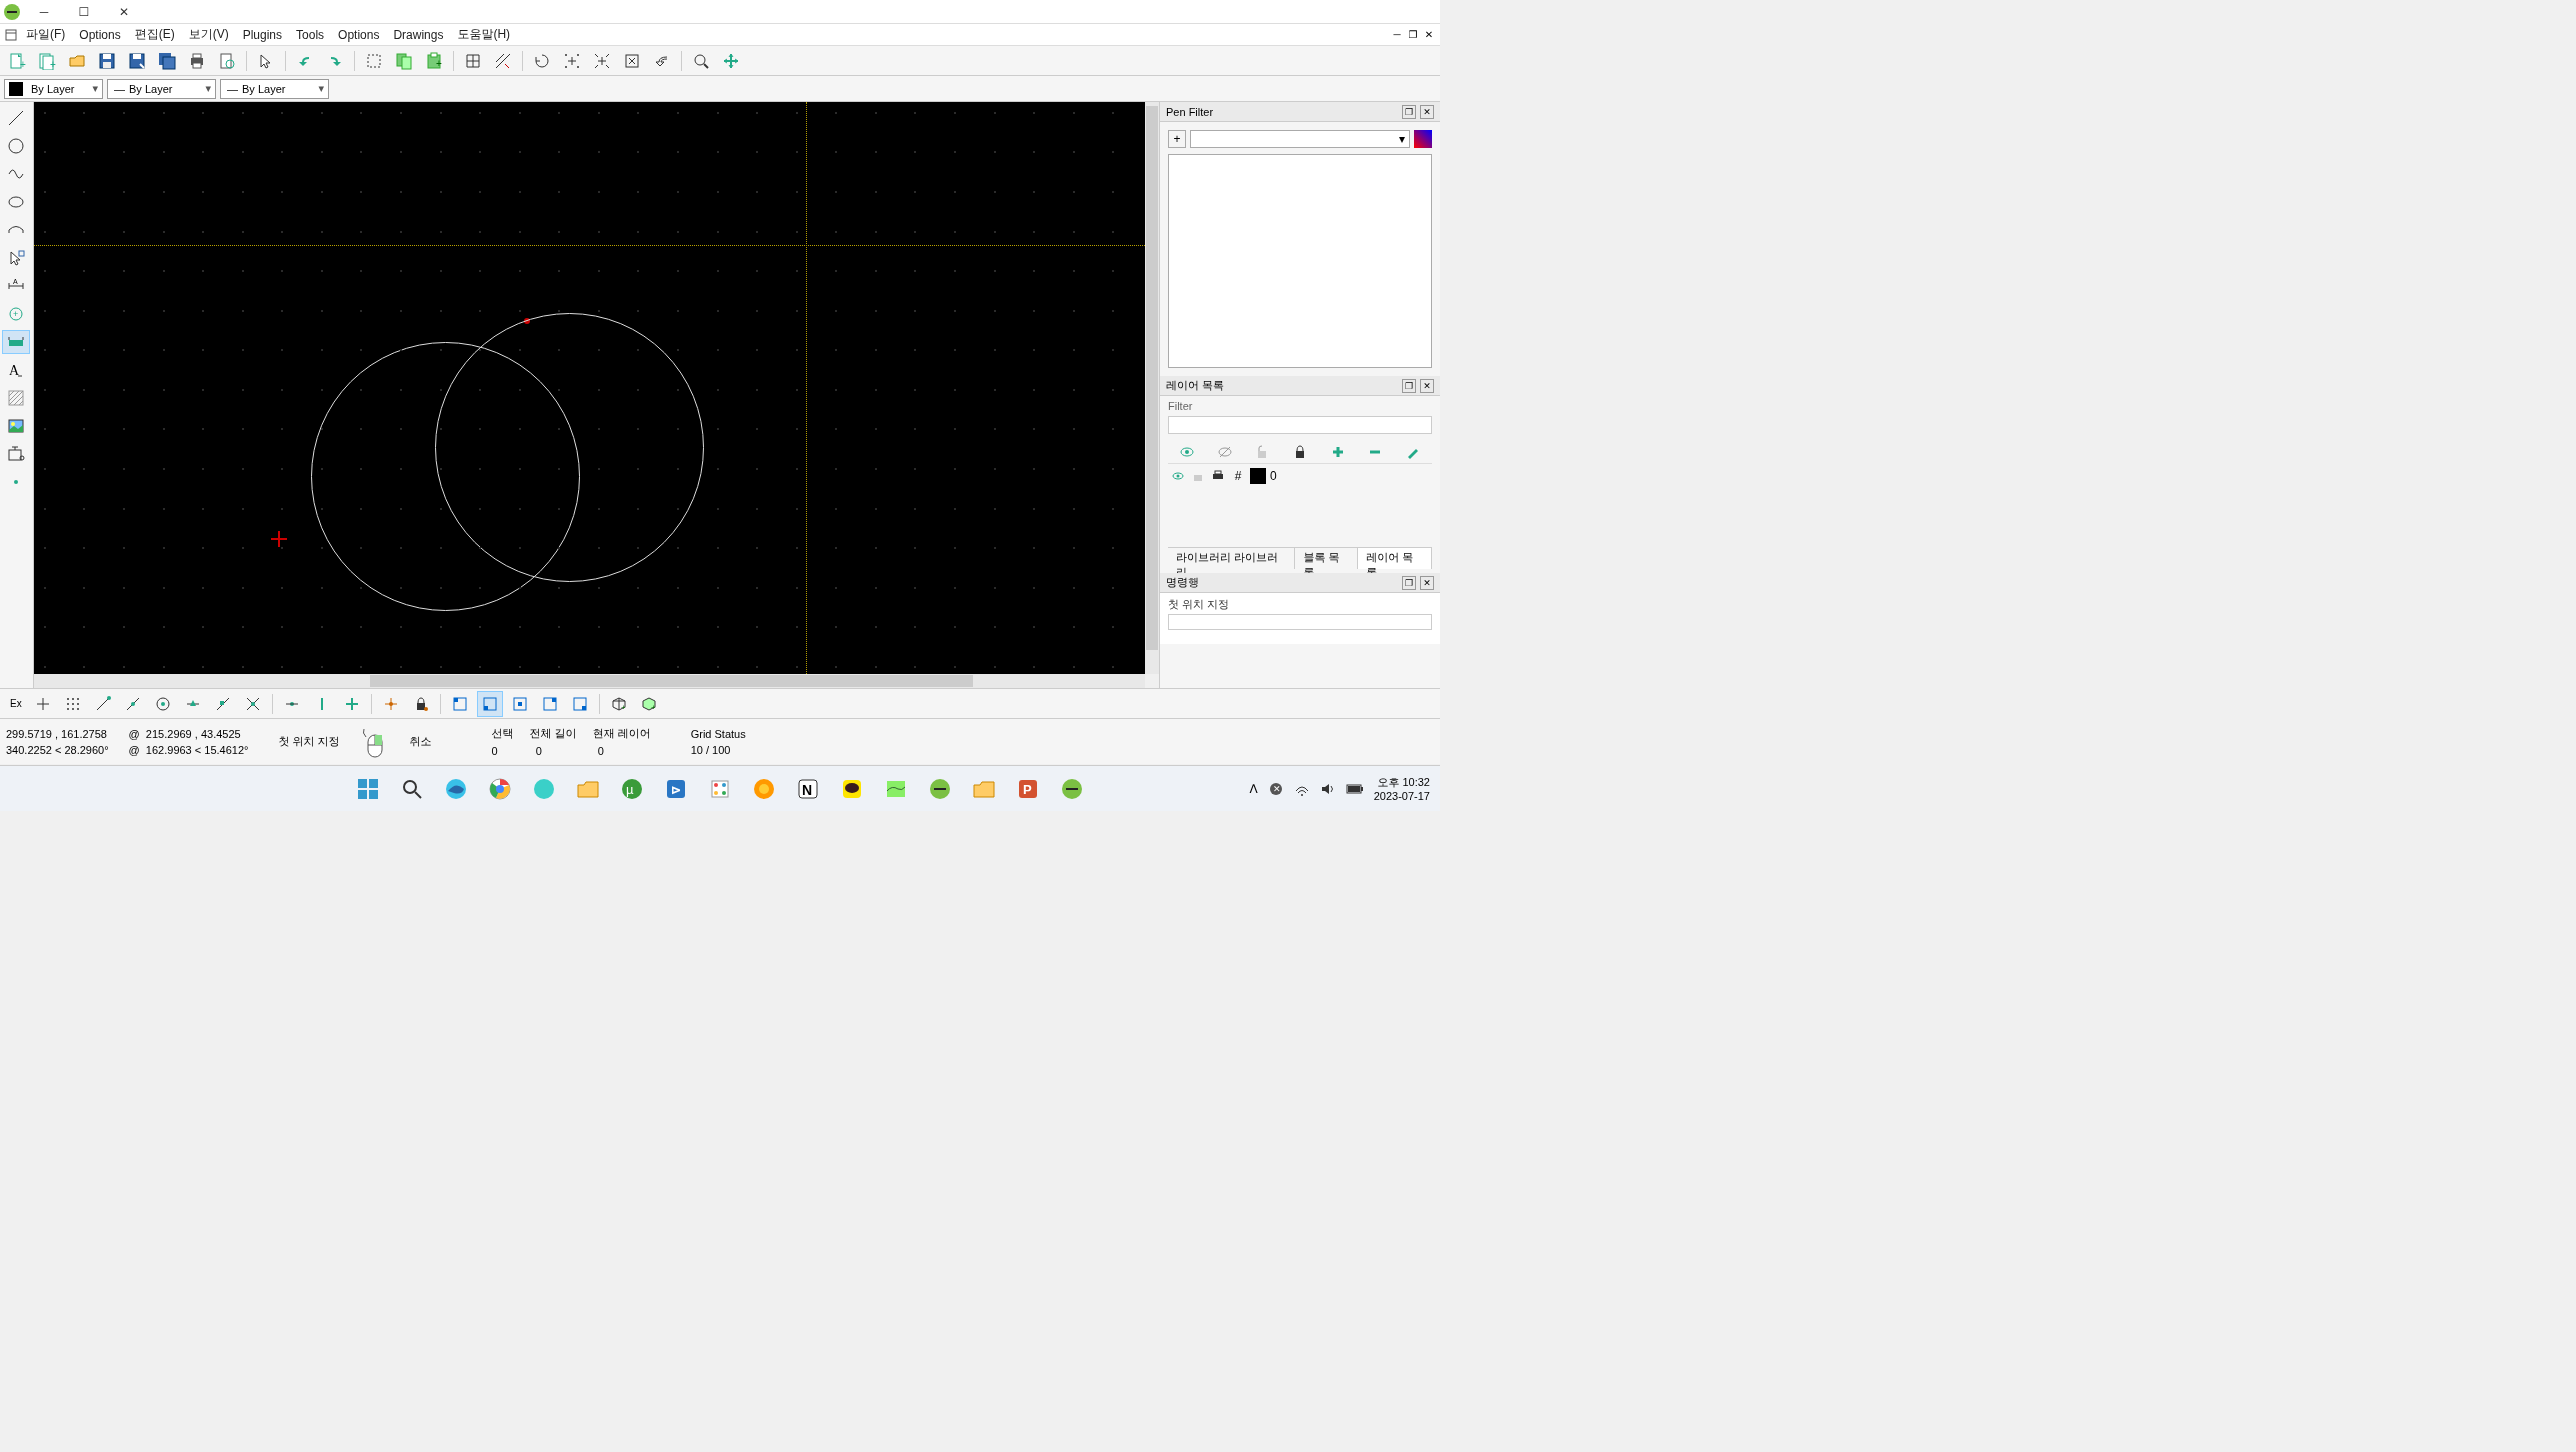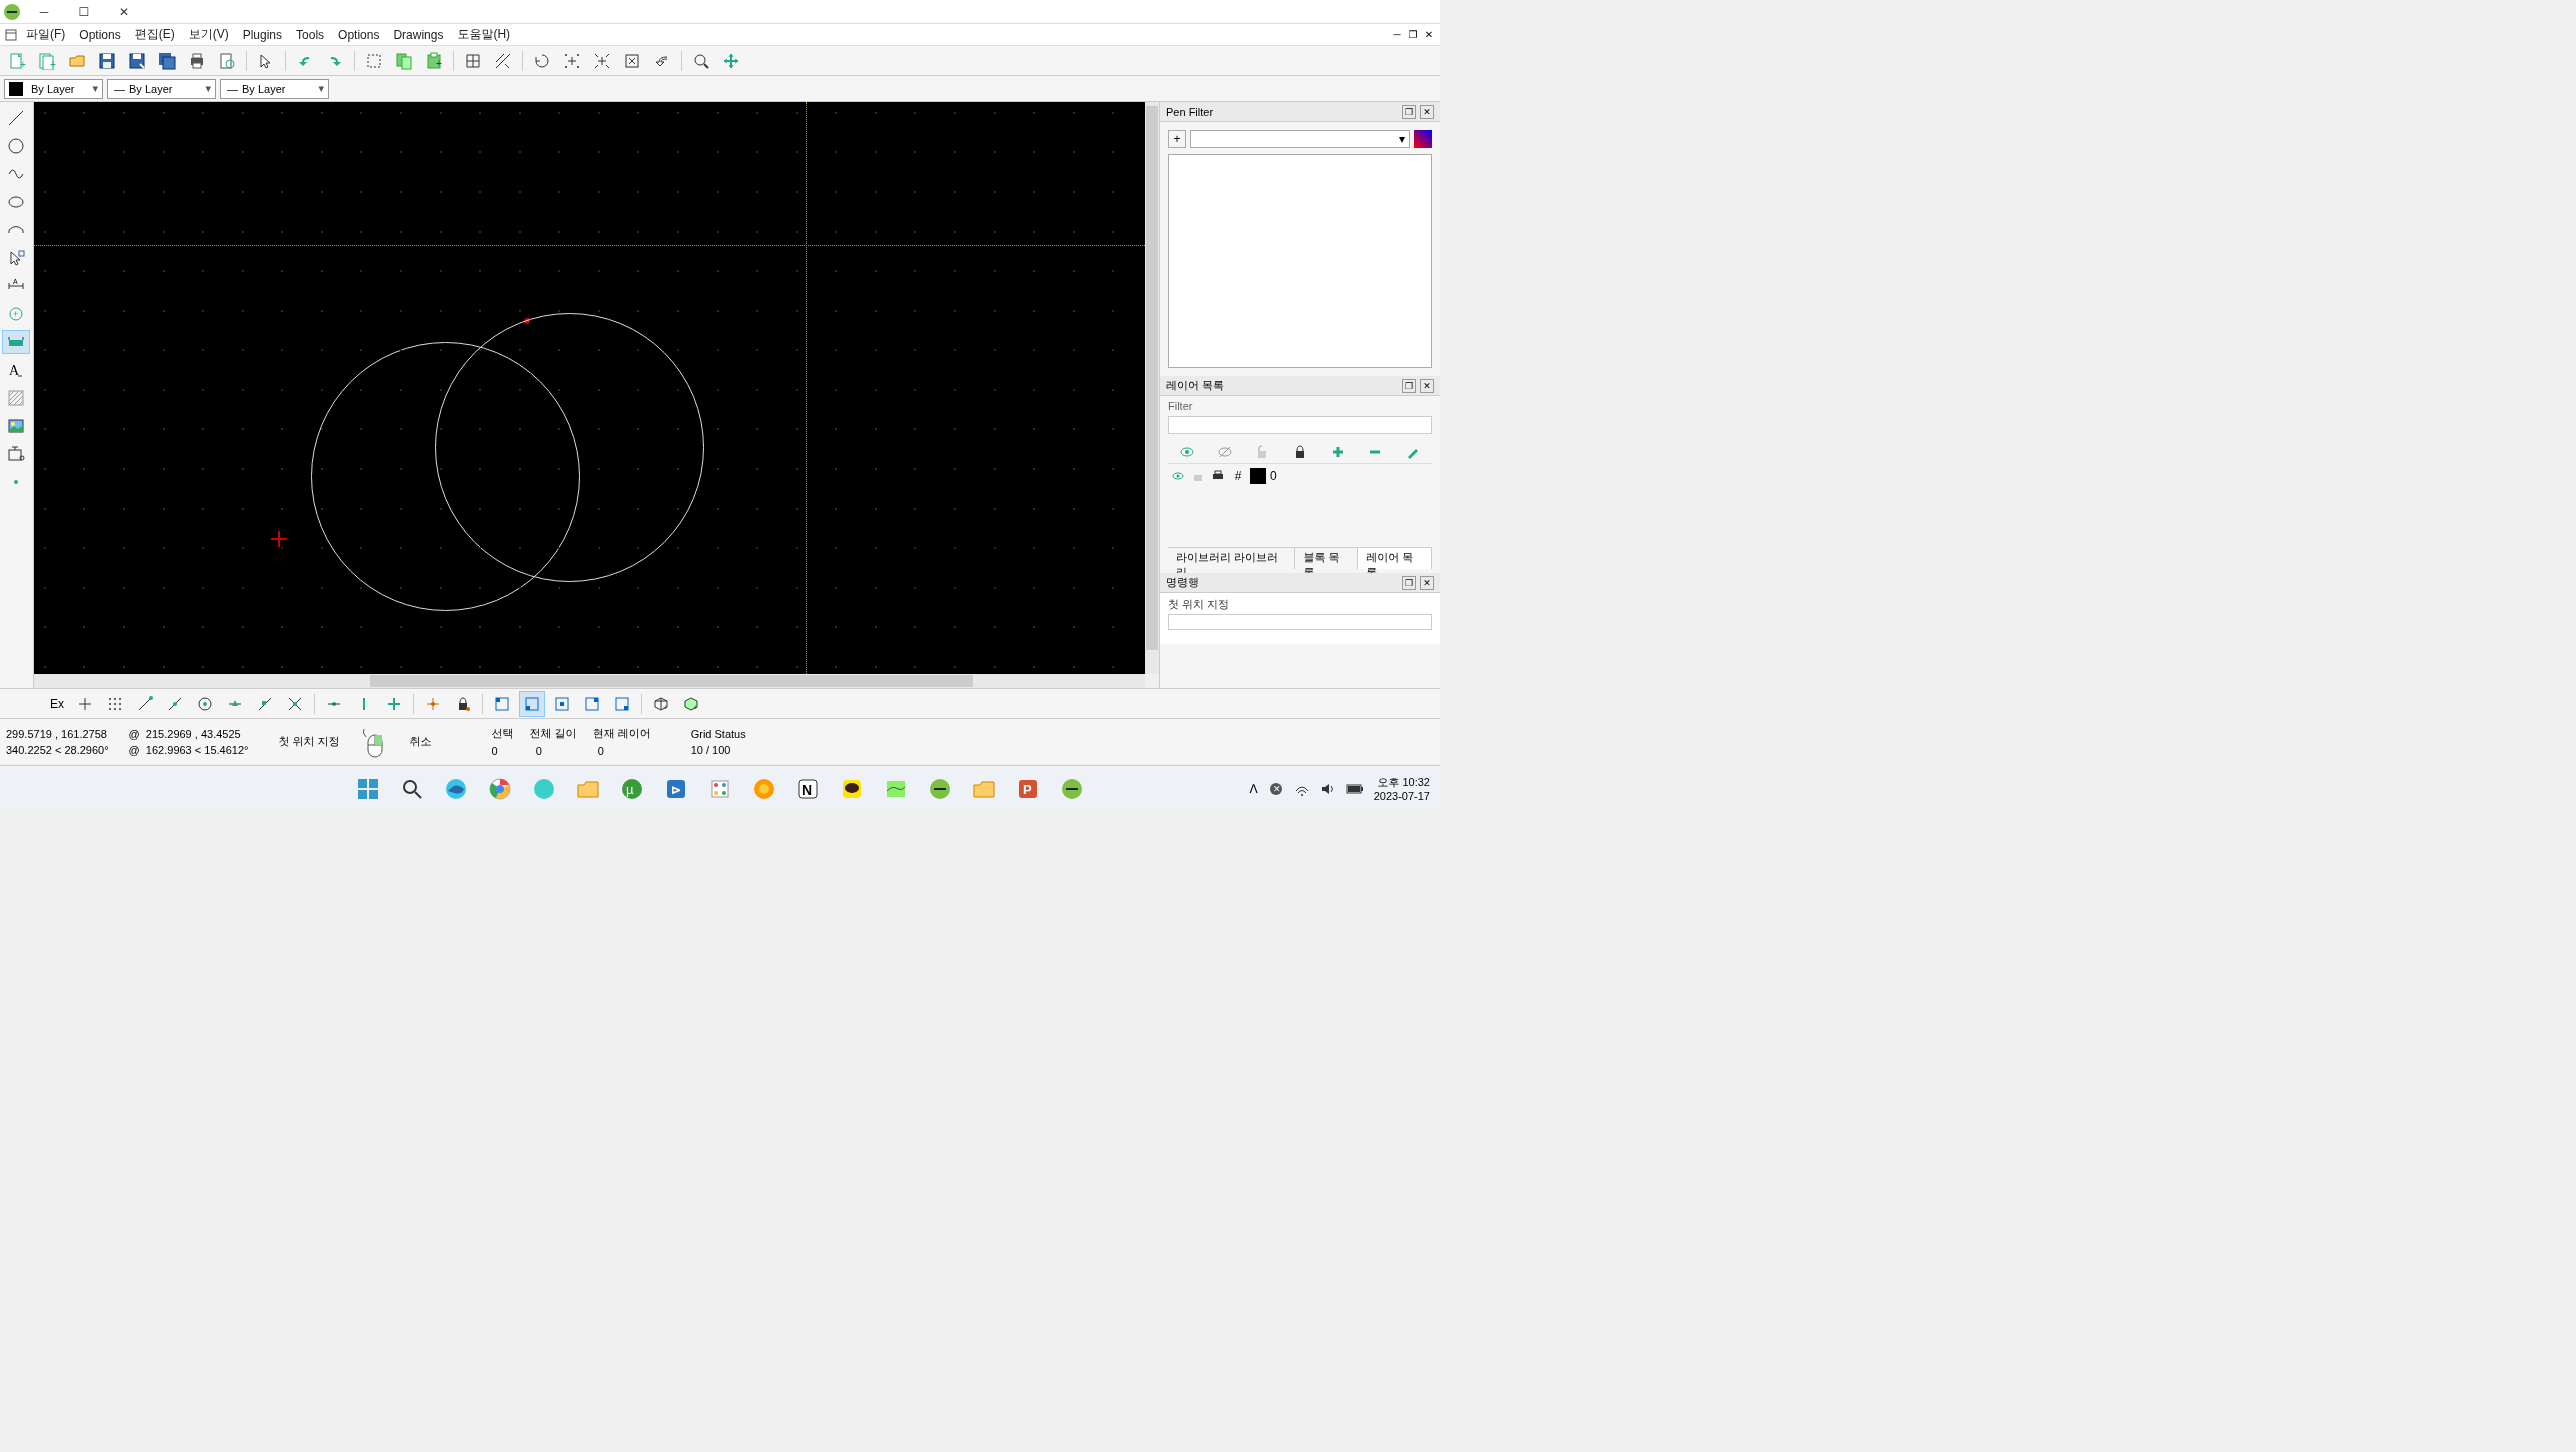--- a/index.html
+++ b/index.html
@@ -61,21 +61,21 @@
 .layer-row .ic { width: 16px; height: 16px; display: inline-flex; align-items: center; justify-content: center; font-size: 12px; }
 .layer-row .sw { width: 16px; height: 16px; background: #000; }
 .layer-tabs { display: flex; height: 22px; margin-top: 59px; border-top: 1px solid #ccc; }
 .layer-tabs .tab { padding: 2px 8px; font-size: 11px; border-right: 1px solid #ccc; }
 .layer-tabs .tab.active { background: #fff; }
 .cmd-body { height: 51px; padding: 4px 8px; background: #fff; }
 .cmd-body .cmd-text { font-size: 11px; color: #333; }
 .cmd-body .cmd-in { width: 100%; height: 16px; border: 1px solid #ccc; margin-top: 2px; }
 .bottom-area { background: #f5f5f5; }
 .snap-bar { height: 30px; display: flex; align-items: center; padding: 0 6px; gap: 4px; border-top: 1px solid #ccc; }
-.snap-bar .txt { font-size: 12px; padding: 0 4px; margin-left: 40px; }
+.snap-bar .txt { font-size: 10px; padding: 0 4px; }
 .snap-bar .sb-btn { width: 26px; height: 26px; display: inline-flex; align-items: center; justify-content: center; }
 .snap-bar .sb-btn.active { background: #d0e4f5; border: 1px solid #8cf; }
 .status-bar { height: 46px; display: flex; padding: 2px 6px; border-top: 1px solid #ccc; gap: 20px; }
 .status-col { display: flex; flex-direction: column; justify-content: center; font-size: 11px; gap: 4px; }
 .taskbar { position: absolute; bottom: 0; left: 0; right: 0; height: 46px; background: #eef2f7; border-top: 1px solid #ccc; display: flex; align-items: center; }
 .taskbar .center-apps { position: absolute; left: 50%; transform: translateX(-50%); display: flex; gap: 6px; }
 .taskbar .tb-app { width: 38px; height: 38px; display: flex; align-items: center; justify-content: center; border-radius: 4px; }
 .taskbar .tray { margin-left: auto; display: flex; align-items: center; gap: 10px; padding-right: 10px; }
 .taskbar .clock { display: flex; flex-direction: column; align-items: flex-end; font-size: 11px; }
 svg { display: block; }

